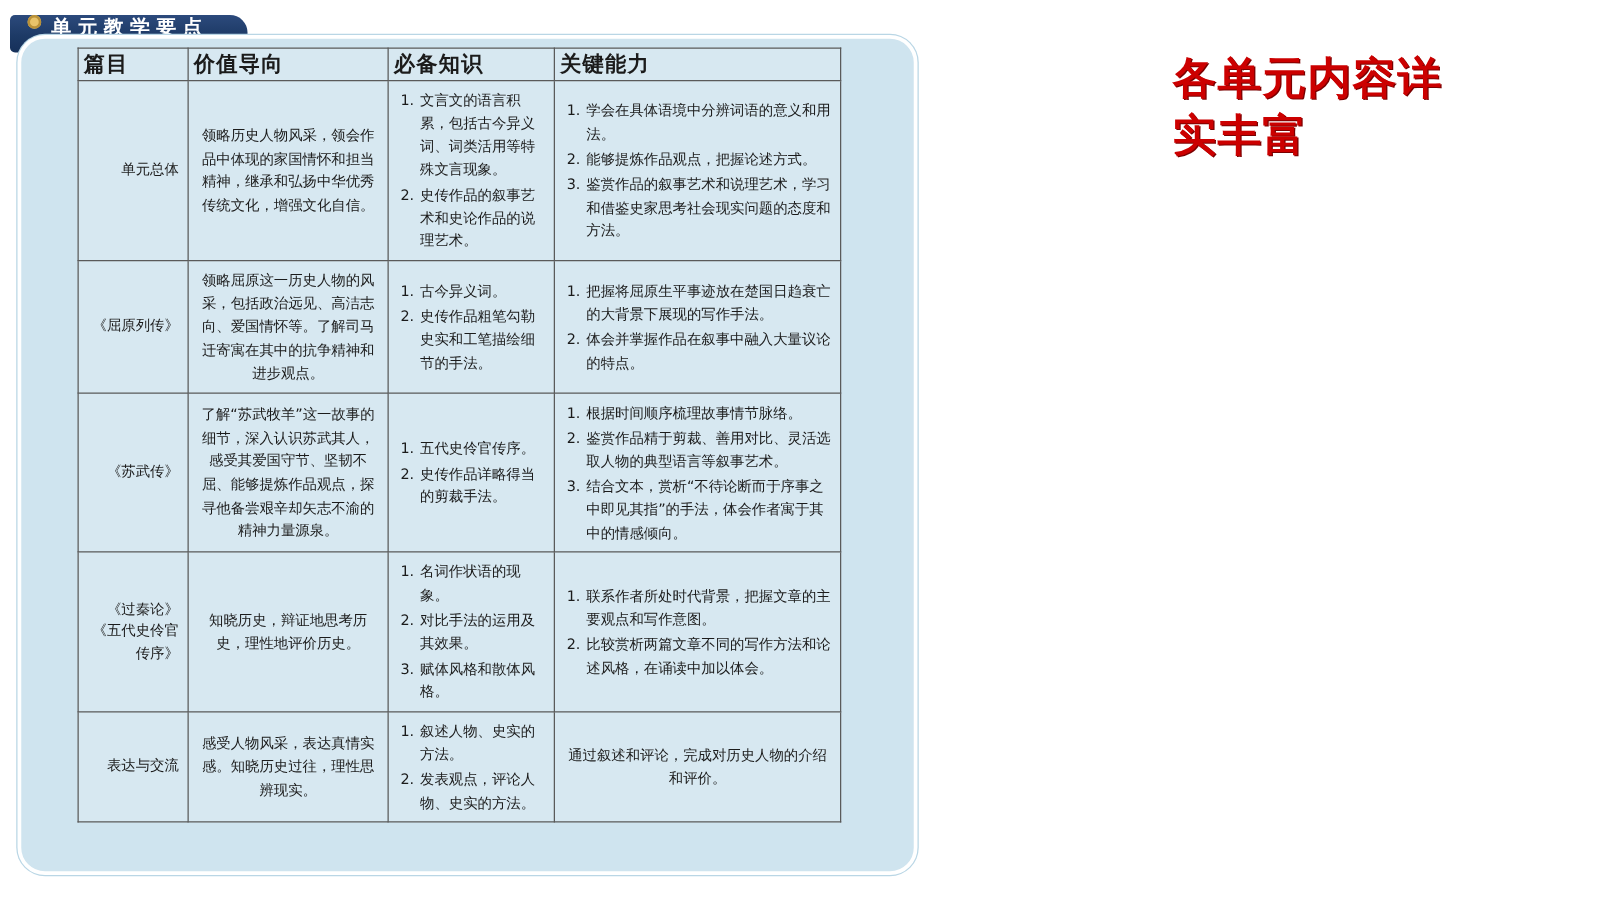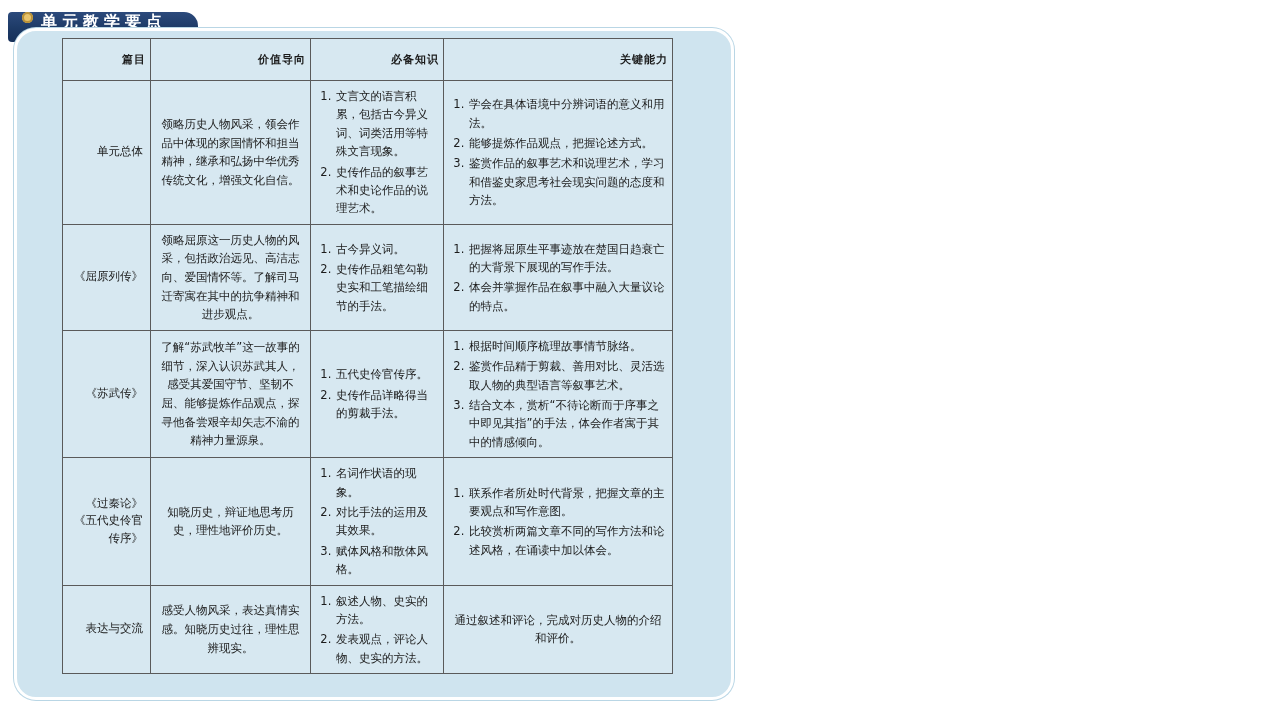--- a/index.html
+++ b/index.html
@@ -80,24 +80,24 @@
     table-layout: fixed;
   }
   table.unit-table td, table.unit-table th {
     border: 1px solid #5a5a5a;
     vertical-align: middle;
     padding: 6px 7px;
     font-family: "DejaVu Sans", sans-serif;
     color: #1b1b1b;
   }
   table.unit-table th {
-    text-align: right;
-    font-size: 11px;
+    text-align: left;
+    font-size: 17px;
     font-weight: bold;
-    padding: 13px 4px;
+    padding: 1px 4px;
     letter-spacing: 1px;
   }
   col.c1 { width: 88px; }
   col.c2 { width: 160px; }
   col.c3 { width: 133px; }
   col.c4 { width: 229px; }
 
   td.col-title {
     text-align: right;
     font-size: 11.5px;
@@ -249,15 +249,17 @@
               <li>发表观点，评论人物、史实的方法。</li>
             </ol>
           </td>
           <td class="col-text">通过叙述和评论，完成对历史人物的介绍和评价。</td>
         </tr>
       </tbody>
     </table>
   </div>
 
   <div class="annotation">
+    <div>各单元内容详</div>
+    <div>实丰富</div>
   </div>
 
 </div>
 
 </body></html>

